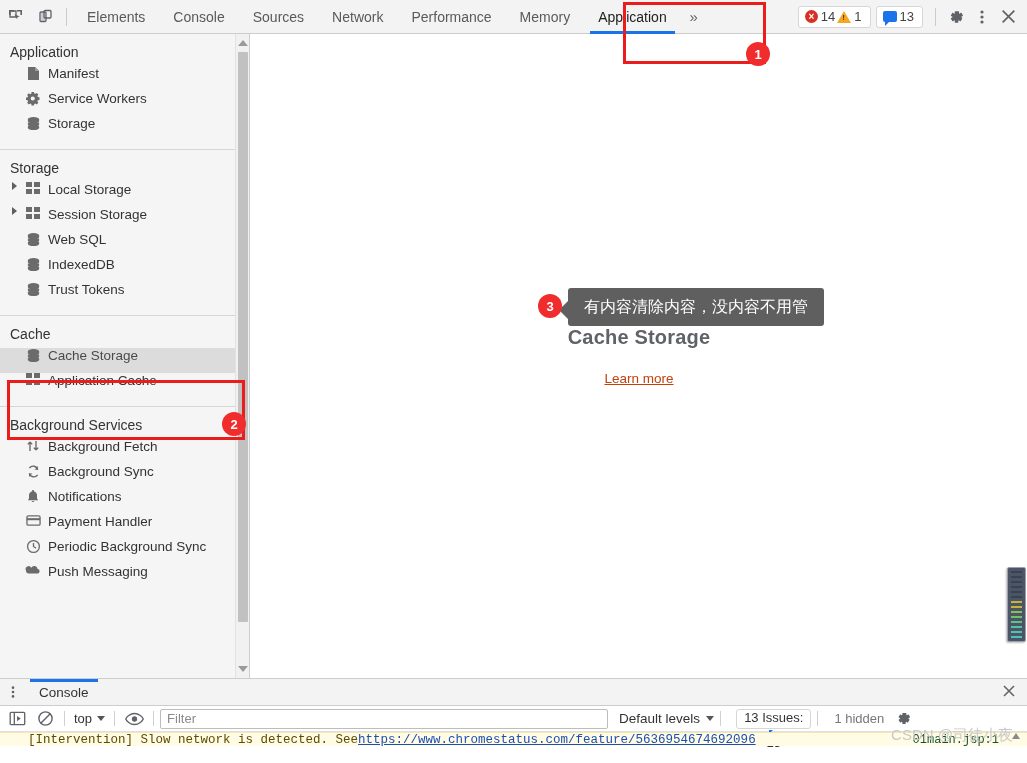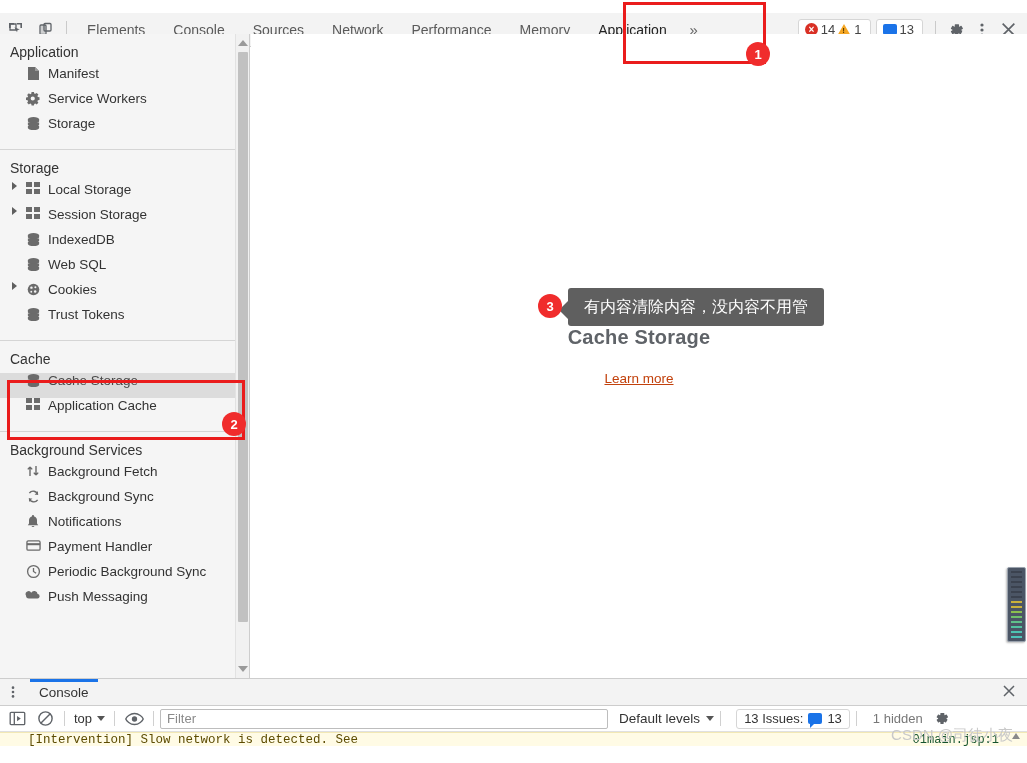--- a/index.html
+++ b/index.html
@@ -8,21 +8,21 @@
     width: 1027px; height: 763px;
     overflow: hidden;
     background: #ffffff;
     font-family: "Liberation Sans", sans-serif;
     -webkit-font-smoothing: antialiased;
   }
   #app { position: relative; width: 1027px; height: 763px; background:#fff; }
 
   
   .topbar {
-    position: absolute; left:0; top:13px; width:1027px; height:34px;
+    position: absolute; left:0; top:0; width:1027px; height:34px;
     background:#f3f3f3; border-bottom:1px solid #cdcdcd;
     display:flex; align-items:center;
   }
   .tb-icon {
     width:30px; height:28px; display:flex; align-items:center; justify-content:center;
     cursor:pointer;
   }
   .tb-sep { width:1px; height:18px; background:#cacaca; margin:0 6px; }
   .tabs { display:flex; align-items:stretch; height:34px; }
   .tab {
@@ -168,21 +168,21 @@
   .caret { width:0;height:0;border-left:4px solid transparent;border-right:4px solid transparent;border-top:5px solid #555;}
   .filter-input {
     flex:0 0 448px; height:20px; border:1px solid #bdbdbd; border-radius:2px;
     font-size:13px; color:#333; padding:0 6px; outline:none;
     font-family:"Liberation Sans", sans-serif;
   }
   .filter-input::placeholder { color:#8a8a8a; }
   .lvl-sel { display:flex;align-items:center;font-size:13.5px;color:#333;cursor:pointer;gap:6px;margin-left:9px;}
   .issues-btn {
     display:flex;align-items:center;gap:5px;border:1px solid #d6d6d6;border-radius:3px;
-    height:20px;padding:0 7px;font-size:13px;color:#333;cursor:pointer;margin-left:9px;background:#fff;
+    height:20px;padding:0 7px;font-size:13px;color:#333;cursor:pointer;margin-left:9px;background:#fff;flex-direction:column;
   }
   .hidden-txt { font-size:13px;color:#777;margin-left:10px; }
   .console-msg {
     height:14px; background:#fffbe5; border-top:1px solid #f2e8b5;
     display:flex; align-items:center; font-family:"Liberation Mono", monospace;
     font-size:12.5px; color:#5c4b00; padding-left:28px; position:relative;
   }
   .console-msg a { color:#1a4fbb; text-decoration:underline; }
   .msg-src {
     position:absolute; right:28px; font-size:12px; color:#14532d; 
@@ -335,45 +335,32 @@
       </div>
       <div class="sb-item">
         <span class="sb-icon">
           <svg width="15" height="15" viewBox="0 0 16 16">
               <ellipse cx="8" cy="3.3" rx="6" ry="2.2" fill="#6b6b6b"></ellipse>
               <path d="M2 3.3v2.4c0 1.2 2.7 2.2 6 2.2s6-1 6-2.2V3.3" fill="#6b6b6b"></path>
               <path d="M2 7v2.4c0 1.2 2.7 2.2 6 2.2s6-1 6-2.2V7" fill="#6b6b6b"></path>
               <path d="M2 10.7v2c0 1.2 2.7 2.2 6 2.2s6-1 6-2.2v-2" fill="#6b6b6b"></path>
             </svg>
         </span>
-        <span>IndexedDB</span>
+        <span>Web SQL</span>
       </div>
       <div class="sb-item">
         <span class="sb-icon">
           <svg width="15" height="15" viewBox="0 0 16 16">
               <ellipse cx="8" cy="3.3" rx="6" ry="2.2" fill="#6b6b6b"></ellipse>
               <path d="M2 3.3v2.4c0 1.2 2.7 2.2 6 2.2s6-1 6-2.2V3.3" fill="#6b6b6b"></path>
               <path d="M2 7v2.4c0 1.2 2.7 2.2 6 2.2s6-1 6-2.2V7" fill="#6b6b6b"></path>
               <path d="M2 10.7v2c0 1.2 2.7 2.2 6 2.2s6-1 6-2.2v-2" fill="#6b6b6b"></path>
             </svg>
         </span>
-        <span>Web SQL</span>
-      </div>
-      <div class="sb-item">
-        <span class="twisty"></span>
-        <span class="sb-icon">
-          <svg width="15" height="15" viewBox="0 0 16 16">
-              <circle cx="8" cy="8" r="6.2" fill="#6b6b6b"></circle>
-              <circle cx="5.8" cy="6" r="1.3" fill="#f5f5f5"></circle>
-              <circle cx="10" cy="5.6" r="1.1" fill="#f5f5f5"></circle>
-              <circle cx="9.8" cy="10.2" r="1.3" fill="#f5f5f5"></circle>
-              <circle cx="5.6" cy="10.4" r="1" fill="#f5f5f5"></circle>
-            </svg>
-        </span>
-        <span>Cookies</span>
+        <span>IndexedDB</span>
       </div>
       <div class="sb-item">
         <span class="sb-icon">
           <svg width="15" height="15" viewBox="0 0 16 16">
               <ellipse cx="8" cy="3.3" rx="6" ry="2.2" fill="#6b6b6b"></ellipse>
               <path d="M2 3.3v2.4c0 1.2 2.7 2.2 6 2.2s6-1 6-2.2V3.3" fill="#6b6b6b"></path>
               <path d="M2 7v2.4c0 1.2 2.7 2.2 6 2.2s6-1 6-2.2V7" fill="#6b6b6b"></path>
               <path d="M2 10.7v2c0 1.2 2.7 2.2 6 2.2s6-1 6-2.2v-2" fill="#6b6b6b"></path>
             </svg>
         </span>
@@ -568,20 +555,21 @@
       <div class="ct-icon" style="margin-left:4px;">
         <svg width="17" height="17" viewBox="0 0 20 20">
             <path fill="#5f6368" d="M10 6.5A3.5 3.5 0 1 0 10 13.5 3.5 3.5 0 0 0 10 6.5zm0 5.5a2 2 0 1 1 0-4 2 2 0 0 1 0 4z"></path>
             <path fill="#5f6368" d="M17.4 11.2l-1.5-.9a6.3 6.3 0 0 0 0-.6l1.5-.9a.6.6 0 0 0 .2-.8l-1.4-2.4a.6.6 0 0 0-.8-.2l-1.5.9a6 6 0 0 0-.5-.3V4.2a.6.6 0 0 0-.6-.6H9.2a.6.6 0 0 0-.6.6V6a6 6 0 0 0-.5.3l-1.5-.9a.6.6 0 0 0-.8.2L4.4 8a.6.6 0 0 0 .2.8l1.5.9a6.3 6.3 0 0 0 0 .6l-1.5.9a.6.6 0 0 0-.2.8l1.4 2.4c.2.3.5.4.8.2l1.5-.9c.2.1.3.2.5.3v1.8c0 .3.3.6.6.6h2.8c.3 0 .6-.3.6-.6V14c.2-.1.3-.2.5-.3l1.5.9c.3.2.6.1.8-.2l1.4-2.4a.6.6 0 0 0-.2-.8z"></path>
           </svg>
       </div>
     </div>
 
     <div class="console-msg">
       <span>[Intervention] Slow network is detected. See </span>
+        <a href="#">https://www.chromestatus.com/feature/5636954674692096</a>
       <span class="msg-src">01main.jsp:1</span>
       <span class="scroll-arrow">
         <svg width="10" height="8" viewBox="0 0 10 8">
             <path d="M5 1l4 6H1z" fill="#8a8a8a"></path>
           </svg>
       </span>
     </div>
   </div>
 
   <div class="watermark">CSDN @司徒小夜</div>

